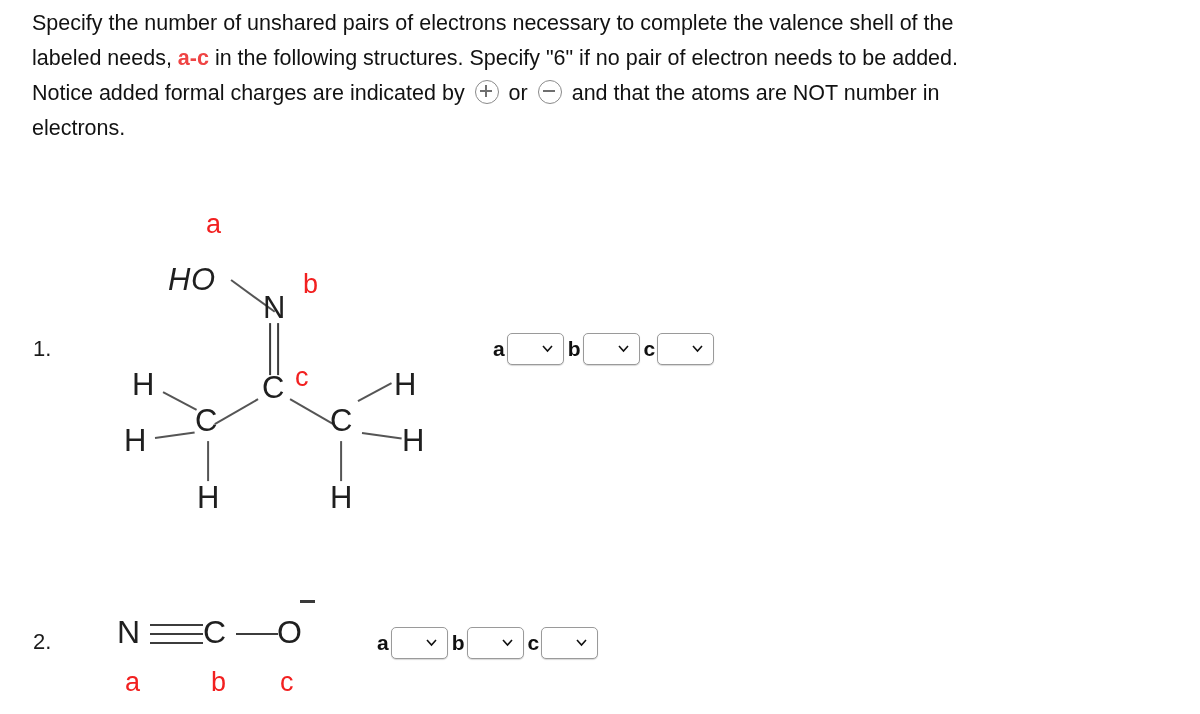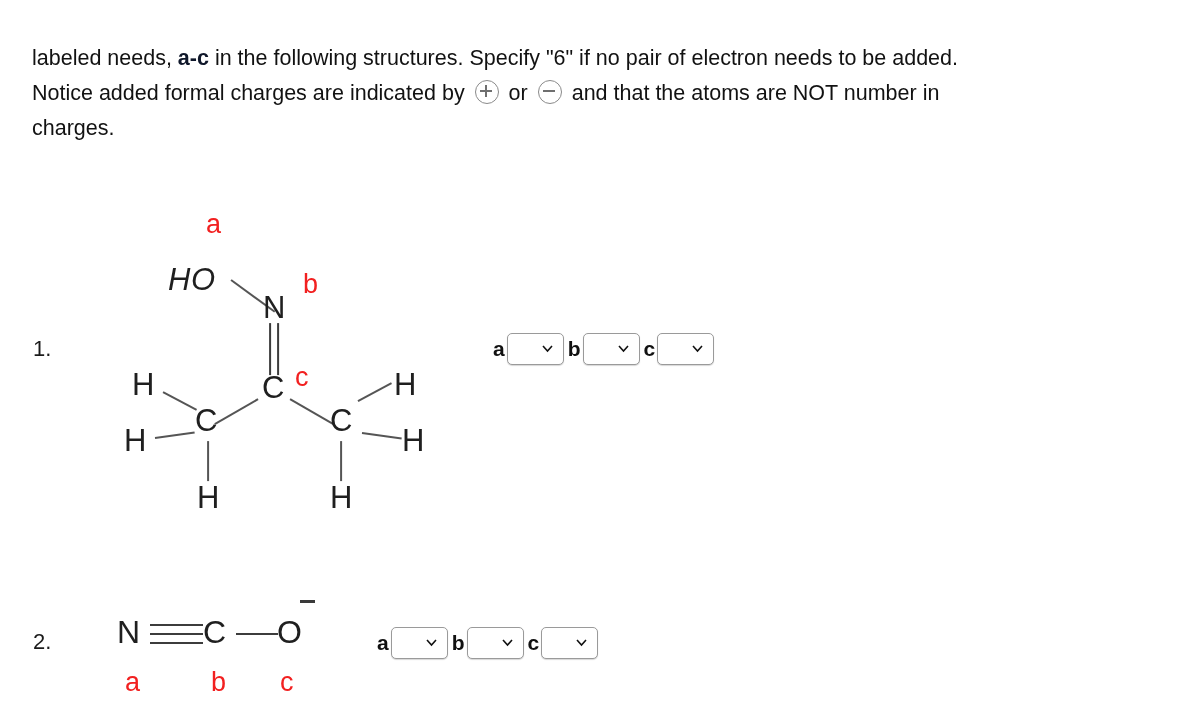--- a/index.html
+++ b/index.html
@@ -20,21 +20,21 @@
   #prompt {
     position: absolute;
     left: 32px;
     top: 6px;
     width: 1120px;
     font-size: 21.5px;
     line-height: 35px;
     color: #121212;
   }
   #prompt .red-bold {
-    color: #0f172a;
+    color: #ef4444;
     font-weight: bold;
   }
   .charge-sym {
     display: inline-block;
     width: 22px;
     height: 22px;
     border: 1.6px solid #8a8a8a;
     border-radius: 50%;
     position: relative;
     vertical-align: -4px;
@@ -129,30 +129,31 @@
     top: 9px;
     width: 11px;
     height: 11px;
   }
   .dd .chev svg { display: block; }
 </style>
 </head>
 <body>
 
 <div id="prompt">
+  <span>Specify the number of unshared pairs of electrons necessary to complete the valence shell of the</span>
   <br>
   <span>labeled needs, </span><span class="red-bold">a-c</span><span> in the following structures. Specify "6" if no pair of electron needs to be added.</span>
   <br>
   <span>Notice added formal charges are indicated by</span>
   <span class="charge-sym plus"></span>
   <span>or</span>
   <span class="charge-sym"></span>
   <span>and that the atoms are NOT number in</span>
   <br>
-  <span>charges.</span>
+  <span>electrons.</span>
 </div>
 
 <div class="q-number" id="q1-number">1.</div>
 
 <div class="structure" id="struct1" style="left:0; top:0; width:480px; height:540px;">
 
   <div class="label" style="left:206px; top:209px;">a</div>
 
   <div class="atom" style="left:168px; top:262px;font-style:italic;">HO</div>
 

